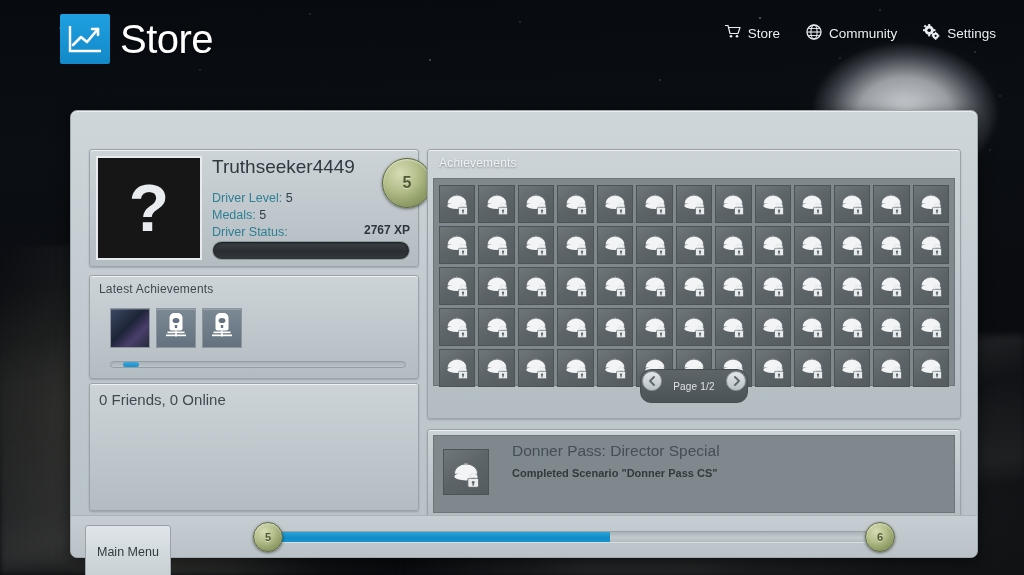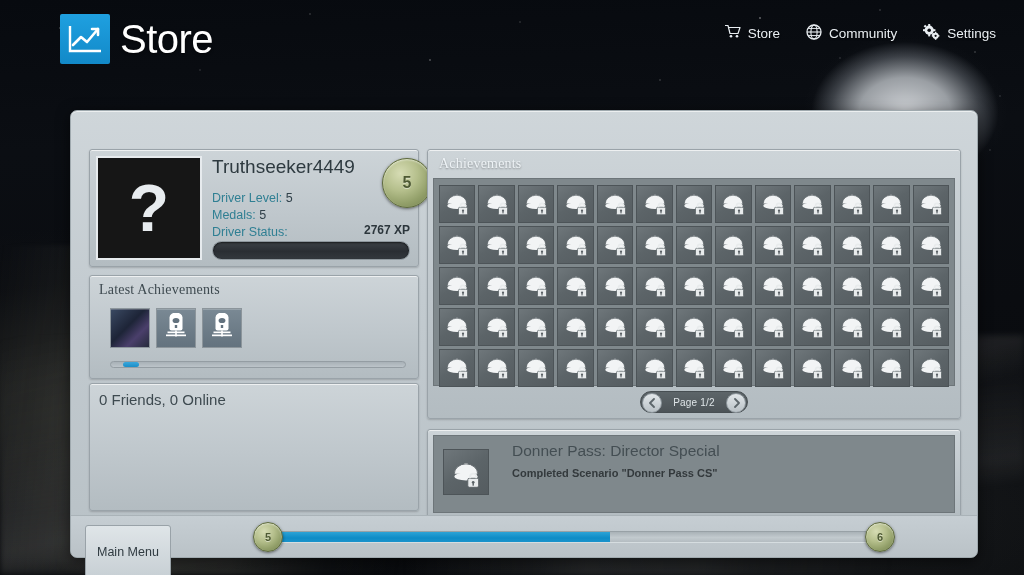--- a/index.html
+++ b/index.html
@@ -102,23 +102,22 @@
   }
 
   .panel {
     position: absolute;
     border: 1px solid #9aa3a9;
     border-radius: 3px;
     background: linear-gradient(180deg, #cdd4d8 0%, #bfc7cc 55%, #b3bcc1 100%);
     box-shadow: inset 0 1px 0 rgba(255,255,255,0.65), 0 1px 2px rgba(0,0,0,0.18);
   }
   .panel-title {
-    color: #3e4a50; font-size: 14px; font-weight: 400;
+    color: #3e4a50; font-size: 12px; font-weight: 400;
     letter-spacing: 0.2px;
-    font-family: Liberation Serif, serif;
   }
 
   
   #profile-panel { left: 18px; top: 38px; width: 330px; height: 118px; }
   #avatar {
     position: absolute; left: 6px; top: 6px; width: 106px; height: 104px;
     background: #161616;
     border: 2px solid #e7ebee;
     display: flex; align-items: center; justify-content: center;
   }
@@ -209,21 +208,21 @@
   .ach-cell {
     height: 38px;
     background: linear-gradient(145deg, #6f777b 0%, #5c6468 48%, #555c60 100%);
     border: 1px solid #4d5458;
     position: relative;
     cursor: pointer;
     display: flex; align-items: center; justify-content: center;
   }
   #pager {
     position: absolute; left: 50%; transform: translateX(-50%);
-    bottom: 5px; width: 108px; height: 22px;
+    bottom: 15px; width: 108px; height: 34px;
     border-radius: 11px;
     background: linear-gradient(180deg, #5d6569 0%, #4c5357 100%);
     border: 1px solid #474e52;
     display: flex; align-items: center; justify-content: center;
   }
   #pager-label { color: #dfe5e8; font-size: 10px; letter-spacing: 0.2px; }
   .pager-btn {
     position: absolute; top: 1px; width: 20px; height: 20px;
     border-radius: 50%;
     background: linear-gradient(180deg, #e2e7ea 0%, #b9c1c6 100%);

